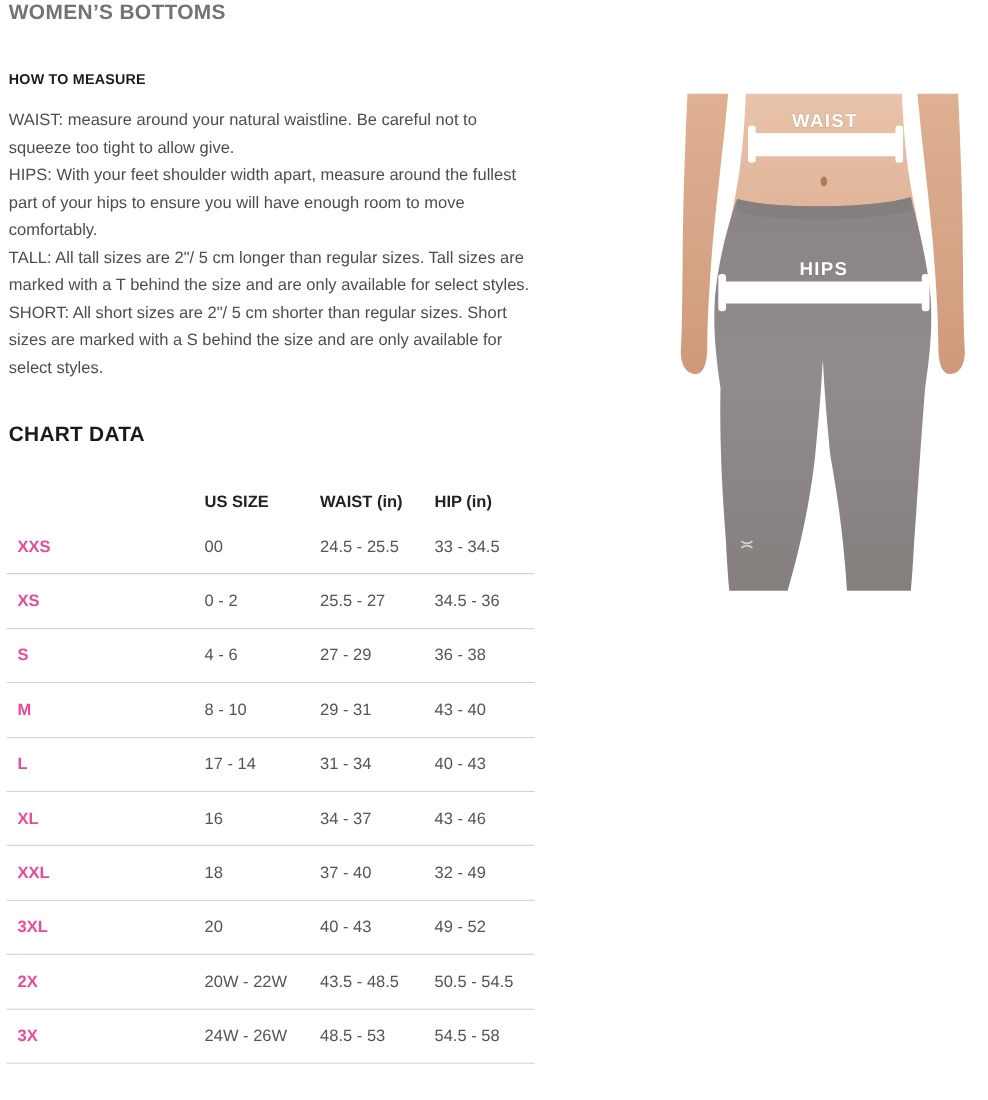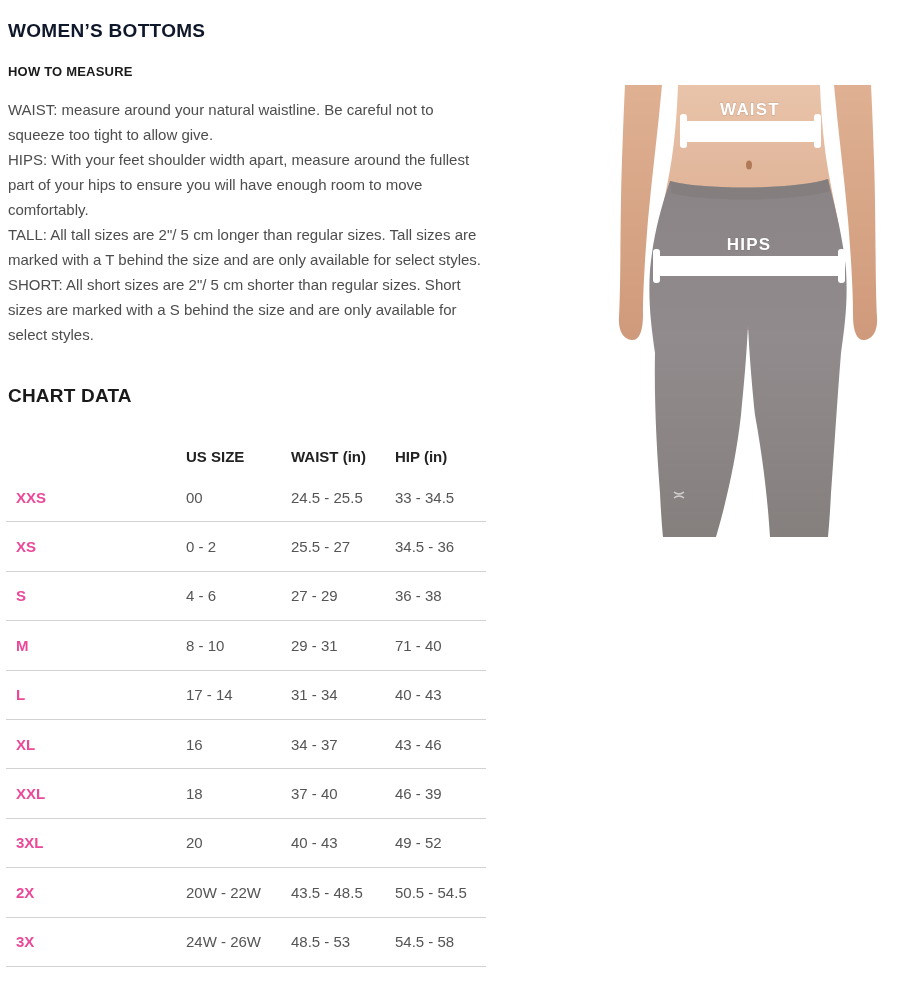--- a/index.html
+++ b/index.html
@@ -5,22 +5,22 @@
   * { box-sizing: border-box; margin: 0; padding: 0; }
   html, body { background: #ffffff; }
   body {
     width: 898px; height: 1000px;
     position: relative; overflow: hidden;
     font-family: "Liberation Sans", sans-serif;
     -webkit-font-smoothing: antialiased;
   }
   .page-title {
     position: absolute; left: 8px; top: 0px;
-    font-size: 19px; font-weight: 700; color: #0f172a;
-    letter-spacing: 0.3px; line-height: 24px; margin-top: 19px;
+    font-size: 19px; font-weight: 700; color: #737373;
+    letter-spacing: 0.3px; line-height: 24px;
   }
   .h-measure {
     position: absolute; left: 8px; top: 60px;
     font-size: 13px; font-weight: 700; color: #1a1a1a;
     letter-spacing: 0.2px; line-height: 24px;
   }
   .instructions {
     position: absolute; left: 8px; top: 97px; width: 480px;
     font-size: 15px; line-height: 25px; color: #4d4d4d;
   }
@@ -100,39 +100,39 @@
         <div class="trow">
     <div class="cell c0 size">S</div>
     <div class="cell us">4 - 6</div>
     <div class="cell waist">27 - 29</div>
     <div class="cell hip">36 - 38</div>
   </div>
         <div class="trow">
     <div class="cell c0 size">M</div>
     <div class="cell us">8 - 10</div>
     <div class="cell waist">29 - 31</div>
-    <div class="cell hip">71 - 40</div>
+    <div class="cell hip">43 - 40</div>
   </div>
         <div class="trow">
     <div class="cell c0 size">L</div>
     <div class="cell us">17 - 14</div>
     <div class="cell waist">31 - 34</div>
     <div class="cell hip">40 - 43</div>
   </div>
         <div class="trow">
     <div class="cell c0 size">XL</div>
     <div class="cell us">16</div>
     <div class="cell waist">34 - 37</div>
     <div class="cell hip">43 - 46</div>
   </div>
         <div class="trow">
     <div class="cell c0 size">XXL</div>
     <div class="cell us">18</div>
     <div class="cell waist">37 - 40</div>
-    <div class="cell hip">46 - 39</div>
+    <div class="cell hip">32 - 49</div>
   </div>
         <div class="trow">
     <div class="cell c0 size">3XL</div>
     <div class="cell us">20</div>
     <div class="cell waist">40 - 43</div>
     <div class="cell hip">49 - 52</div>
   </div>
         <div class="trow">
     <div class="cell c0 size">2X</div>
     <div class="cell us">20W - 22W</div>

